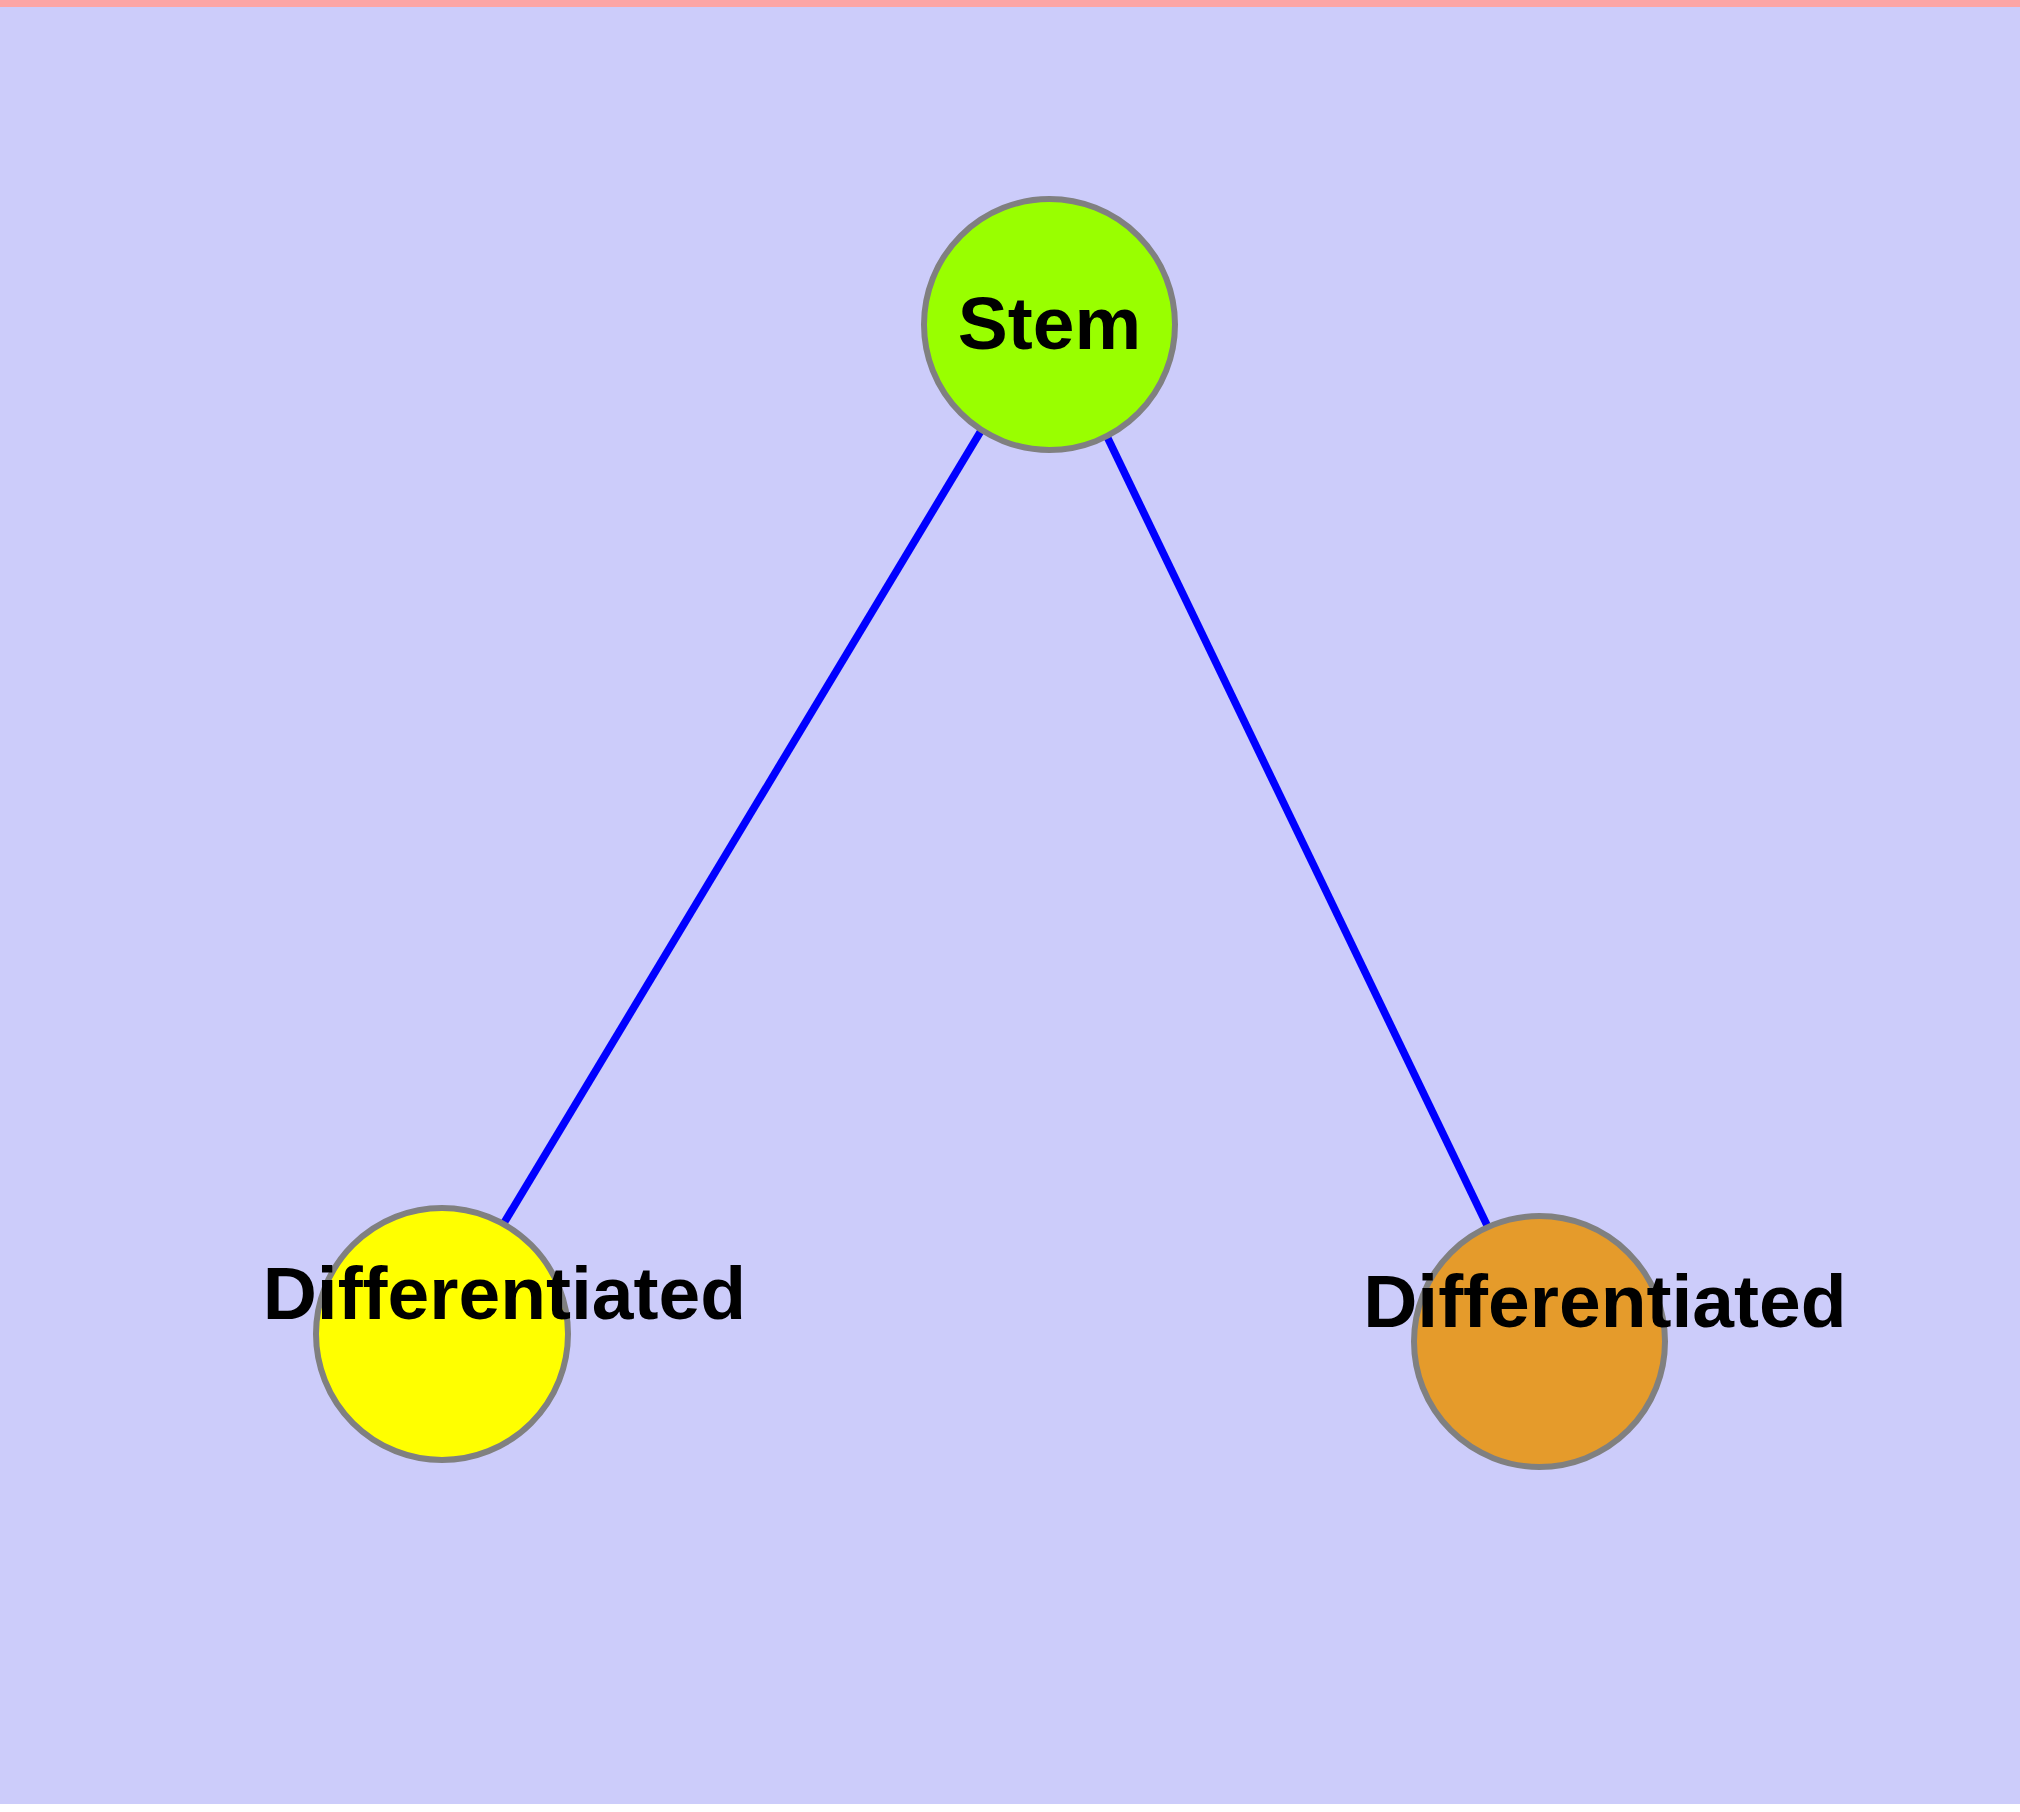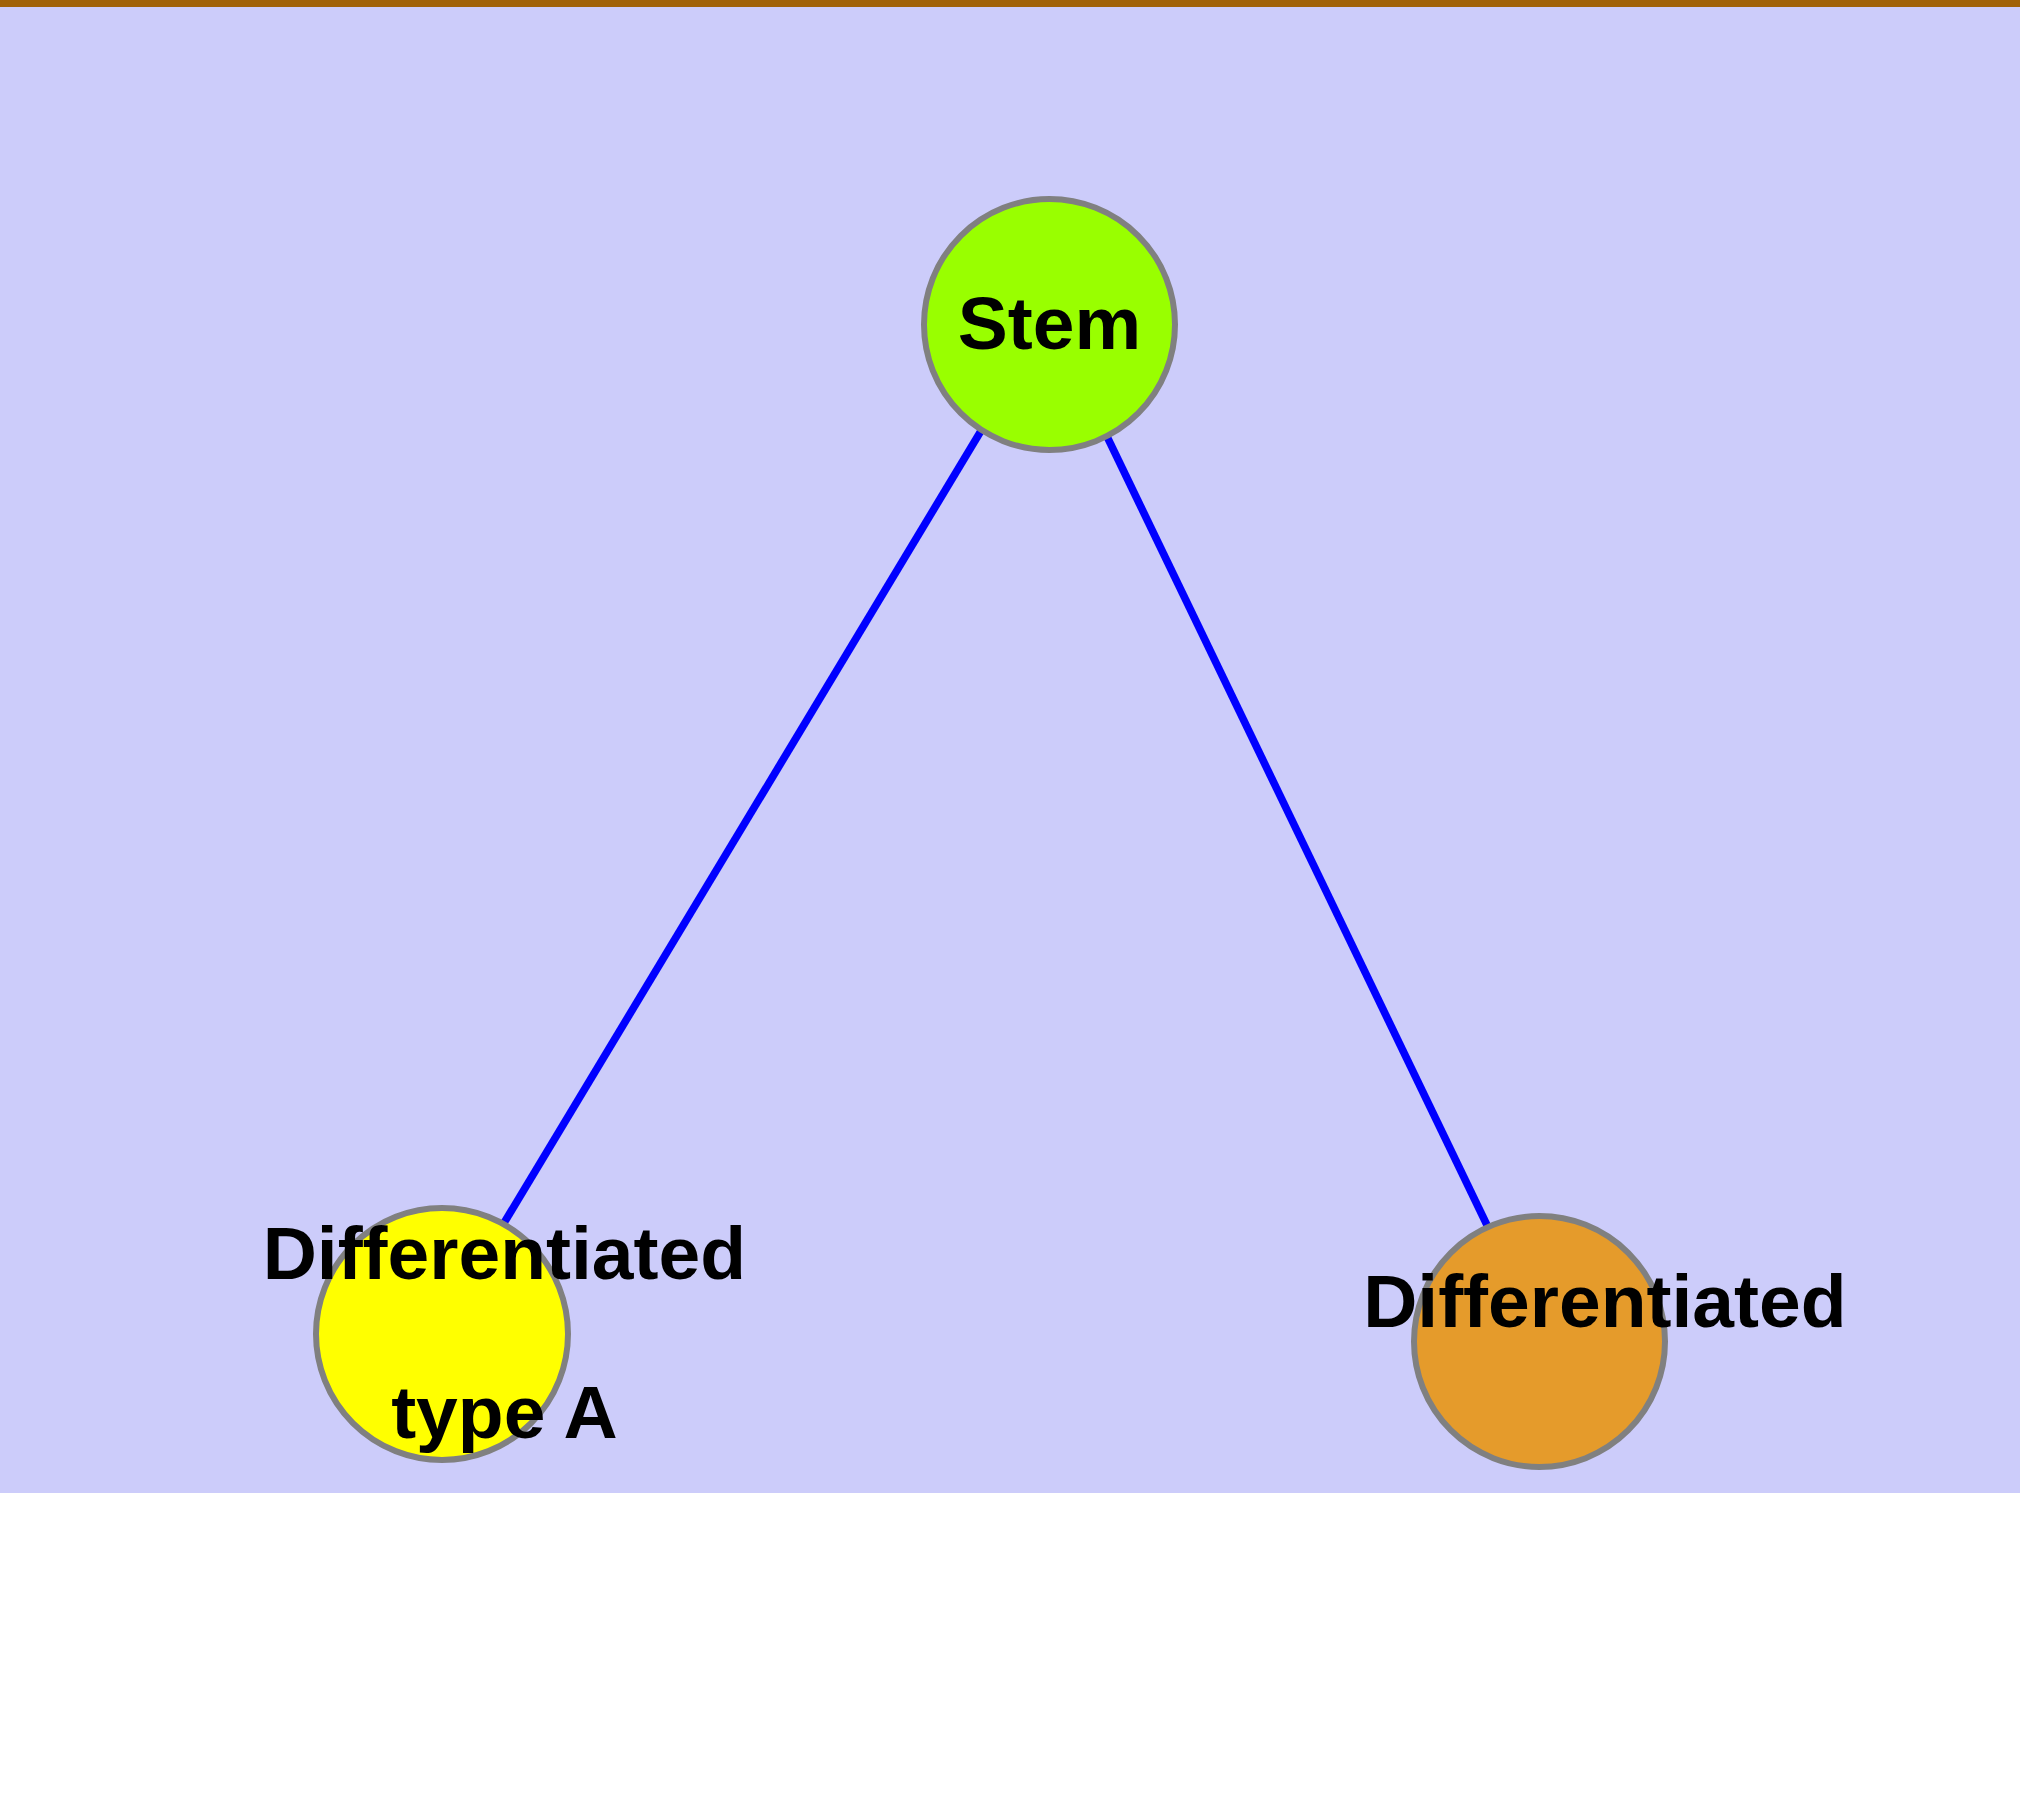--- a/index.html
+++ b/index.html
@@ -7,23 +7,23 @@
     margin: 0;
     padding: 0;
     background: #ffffff;
   }
   body {
     font-family: "Liberation Sans", sans-serif;
   }
   #canvas {
     position: relative;
     width: 2021px;
-    height: 1493px;
+    height: 1804px;
     overflow: hidden;
-    background: #a16207;
+    background: #fca5a5;
   }
   #plot-area {
     position: absolute;
     left: 0;
     top: 6.8px;
     width: 2021px;
     height: 1805px;
     background: #ccccfa;
   }
   #edge-layer {
@@ -94,21 +94,20 @@
       <line x1="1238" y1="366" x2="1816" y2="1566" stroke="#0000ff" stroke-width="9"></line>
     </svg>
 
     <div class="node" id="node-stem">
       <div class="node-label">Stem</div>
     </div>
 
     <div class="node" id="node-type-a">
       <div class="node-label" id="label-type-a">
         <span>Differentiated</span><br>
-        <span>type A</span>
       </div>
     </div>
 
     <div class="node" id="node-type-b">
       <div class="node-label" id="label-type-b">
         <span>Differentiated</span><br>
       </div>
     </div>
 
   </div>

